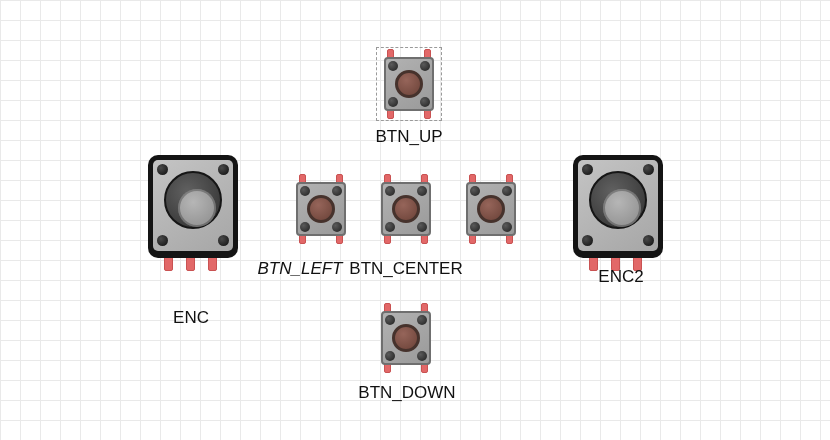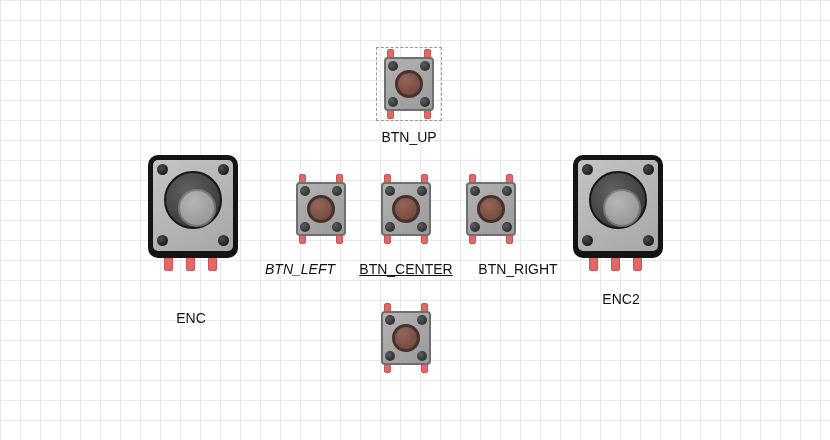--- a/index.html
+++ b/index.html
@@ -14,21 +14,21 @@
     background-image:
       linear-gradient(to right, #e9e9e9 1px, transparent 1px),
       linear-gradient(to bottom, #e9e9e9 1px, transparent 1px);
     background-size: 20px 20px;
     font-family: "Liberation Sans", sans-serif;
   }
 
   .comp-label {
     position: absolute;
     transform: translateX(-50%);
-    font-size: 14px;
+    font-size: 17px;
     line-height: 18px;
     color: #111;
     white-space: nowrap;
   }
 
   
   .pushbutton { position: absolute; width: 50px; height: 54px; }
   .pushbutton .leg {
     position: absolute; width: 7px; height: 16px;
     background: #e26868; border: 1px solid #c95252; border-radius: 2px;
@@ -152,48 +152,48 @@
     <span class="leg tr"></span>
     <span class="leg bl"></span>
     <span class="leg br"></span>
     <span class="pb-body"></span>
     <span class="screw tl"></span>
     <span class="screw tr"></span>
     <span class="screw bl"></span>
     <span class="screw br"></span>
     <span class="cap"></span>
   </div>
-  <div class="comp-label" style="left:406px; top:260px;text-decoration:underline;">BTN_CENTER</div>
+  <div class="comp-label" style="left:406px; top:260px;">BTN_CENTER</div>
 
   <div class="pushbutton" style="left:466px; top:182px;">
     <span class="leg tl"></span>
     <span class="leg tr"></span>
     <span class="leg bl"></span>
     <span class="leg br"></span>
     <span class="pb-body"></span>
     <span class="screw tl"></span>
     <span class="screw tr"></span>
     <span class="screw bl"></span>
     <span class="screw br"></span>
     <span class="cap"></span>
   </div>
-  <div class="comp-label" style="left:518px; top:260px;">BTN_RIGHT</div>
 
   <div class="pushbutton" style="left:381px; top:311px;">
     <span class="leg tl"></span>
     <span class="leg tr"></span>
     <span class="leg bl"></span>
     <span class="leg br"></span>
     <span class="pb-body"></span>
     <span class="screw tl"></span>
     <span class="screw tr"></span>
     <span class="screw bl"></span>
     <span class="screw br"></span>
     <span class="cap"></span>
   </div>
+  <div class="comp-label" style="left:407px; top:384px;">BTN_DOWN</div>
 
   <div class="encoder" style="left:148px; top:155px;">
     <span class="pin p1"></span>
     <span class="pin p2"></span>
     <span class="pin p3"></span>
     <span class="enc-body"></span>
     <span class="enc-panel"></span>
     <span class="screw tl"></span>
     <span class="screw tr"></span>
     <span class="screw bl"></span>
@@ -209,15 +209,15 @@
     <span class="pin p3"></span>
     <span class="enc-body"></span>
     <span class="enc-panel"></span>
     <span class="screw tl"></span>
     <span class="screw tr"></span>
     <span class="screw bl"></span>
     <span class="screw br"></span>
     <span class="knob"></span>
     <span class="shaft"></span>
   </div>
-  <div class="comp-label" style="left:621px; top:290px;">ENC2</div>
+  <div class="comp-label" style="left:621px; top:268px;">ENC2</div>
 
 </div>
 
 </body></html>

